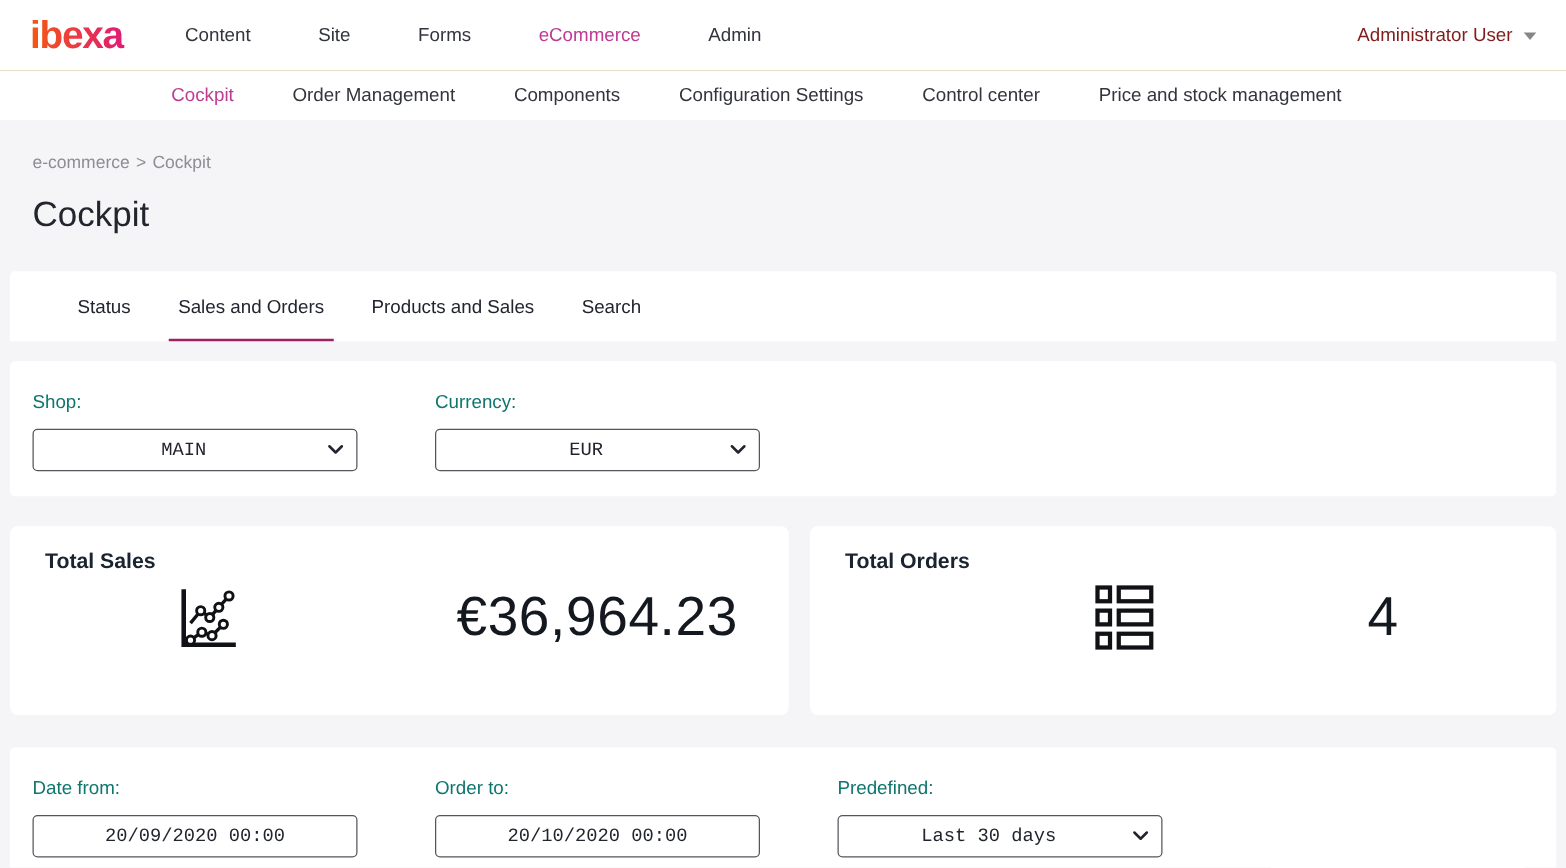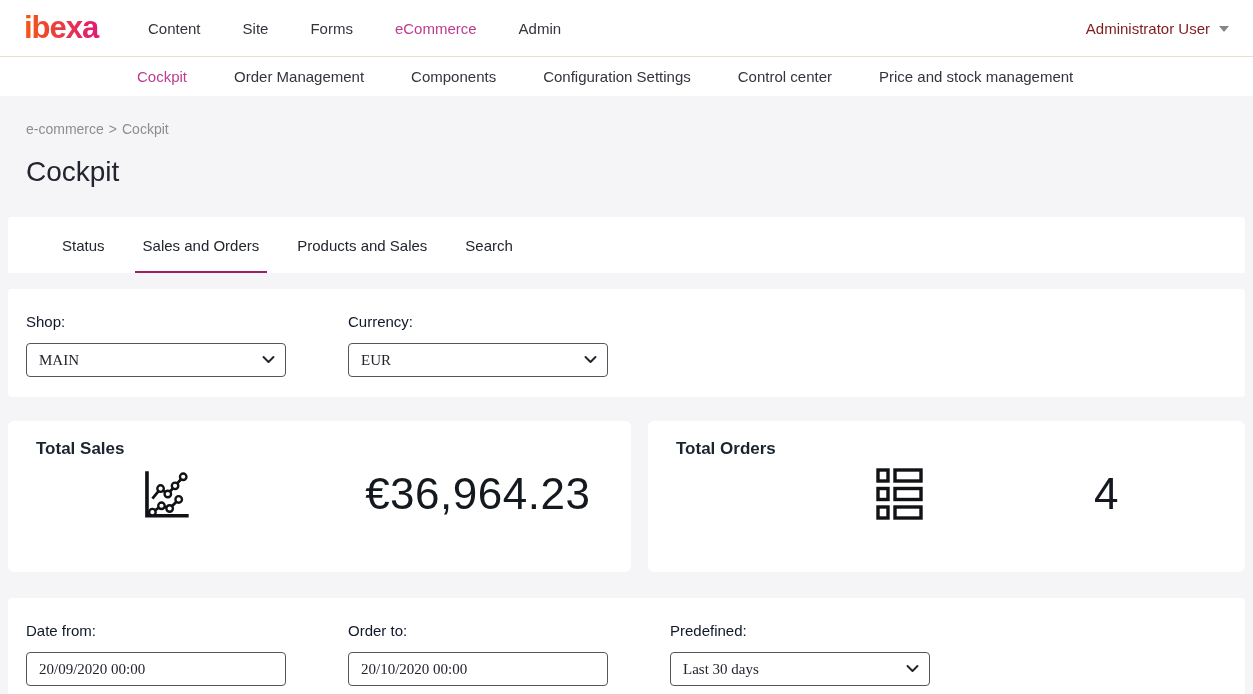--- a/index.html
+++ b/index.html
@@ -12,21 +12,21 @@
     overflow: hidden;
   }
   
   .topbar {
     height: 57px; background: #fff;
     border-bottom: 1px solid #eadfc9;
     display: flex; align-items: center;
     padding: 0 24px;
   }
   .logo-wrap { width: 84px; height: 34px; flex: 0 0 auto; }
-  .topnav { display: flex; gap: 42px; margin-left: 40px; }
+  .topnav { display: flex; gap: 54px; margin-left: 40px; }
   .topnav .nav-item {
     font-size: 15px; color: #33353d; cursor: pointer; white-space: nowrap;
   }
   .topnav .nav-item.accent { color: #bd3b92; }
   .usermenu {
     margin-left: auto; display: flex; align-items: center; gap: 9px;
     font-size: 15px; color: #7f1d1d; cursor: pointer;
   }
   .caret-down {
     width: 0; height: 0;
@@ -68,28 +68,28 @@
   }
   
   .panel {
     margin: 0 8px; background: #fff; border-radius: 4px;
     padding: 24px 18px 20px;
     display: flex; gap: 62px;
   }
   .panel.filters { margin-top: 16px; height: 108px; }
   .panel.dates   { margin-top: 26px; height: 120px; }
   .field-col { width: 260px; }
-  .field-label { font-size: 15px; color: #0f172a; margin-bottom: 13px; }
+  .field-label { font-size: 15px; color: #0f766e; margin-bottom: 13px; }
   .select-wrap { position: relative; width: 260px; }
   select.field, input.field {
     width: 260px; height: 34px;
     border: 1px solid #54565c; border-radius: 4px;
     background: #fff; color: #22252e;
-    font-family: Liberation Serif, serif; font-size: 15px;
-    padding: 0 12px; outline: none;
+    font-family: Liberation Mono, monospace; font-size: 15px;
+    padding: 0 12px; outline: none; text-align: center;
   }
   select.field { appearance: none; -webkit-appearance: none; padding-right: 30px; }
   .chev {
     position: absolute; right: 11px; top: 50%; transform: translateY(-50%);
     pointer-events: none; line-height: 0;
   }
   
   .cards-row {
     margin: 24px 8px 0; display: flex; gap: 17px; height: 151px;
   }

